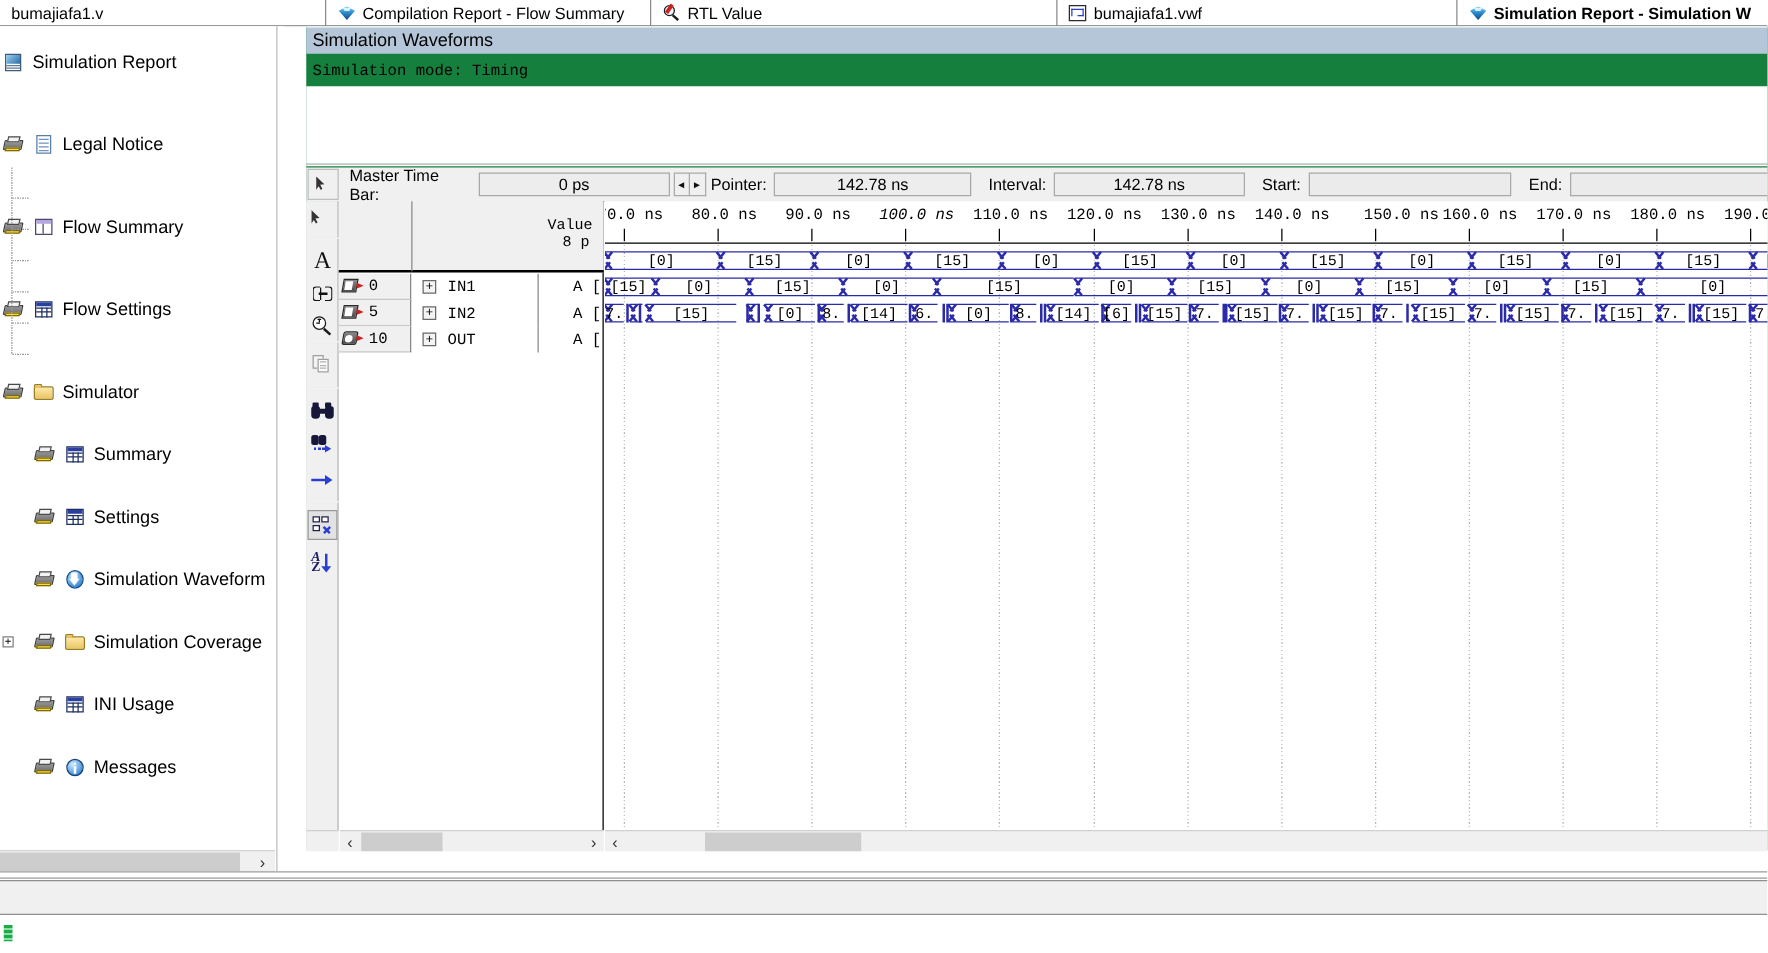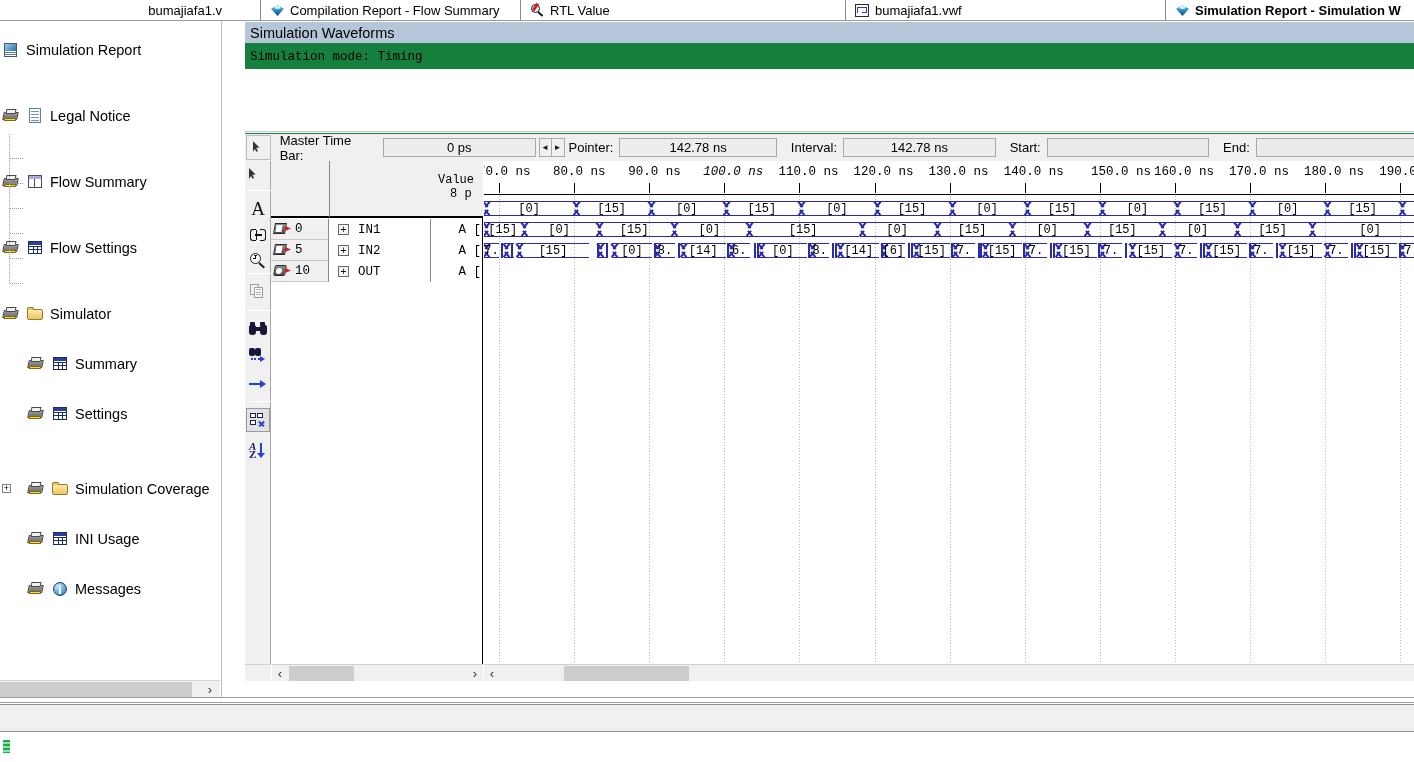--- a/index.html
+++ b/index.html
@@ -449,21 +449,21 @@
   .greenico { position:absolute; left:2px; top:740px; width:10px; height:14px; }
   .greenico i { position:absolute; left:1px; top:0; width:7px; height:13px;
     background: repeating-linear-gradient(180deg,#1faa4a 0 2px,#8fe0a8 2px 4px); }
 </style>
 </head>
 <body>
 
 <div id="app">
 
   <div class="tabbar">
-    <div class="tab first" style="left:0px;width:230px;justify-content:flex-end;">
+    <div class="tab first" style="left:0px;width:230px;">
       <span>bumajiafa1.v</span>
     </div>
     <div class="tab" style="left:260px;">
       <span class="tabicon ic-gem">
           <i></i>
           <b></b>
         </span>
       <span>Compilation Report - Flow Summary</span>
     </div>
     <div class="tab" style="left:520px;">
@@ -573,20 +573,33 @@
             <s></s>
           </span>
           <span class="tree-ico2 g-tbl2">
             <i></i>
             <b></b>
             <s></s>
             <u></u>
           </span>
           <span class="ti-label">Settings</span>
         </div>
+        <div class="treeitem ti-indent1" style="top: 175px;">
+          <span class="tree-ico g-print">
+            <i></i>
+            <b></b>
+            <s></s>
+          </span>
+          <span class="tree-ico2 g-wave">
+            <i></i>
+            <b></b>
+            <s></s>
+          </span>
+          <span class="ti-label">Simulation Waveform</span>
+        </div>
         <div class="treeitem ti-indent1" style="top: 200px;">
           <span class="plusbox" style="top:8px;">+</span>
           <span class="tree-ico g-print">
             <i></i>
             <b></b>
             <s></s>
           </span>
           <span class="tree-ico2 g-fold">
             <i></i>
             <b></b>

